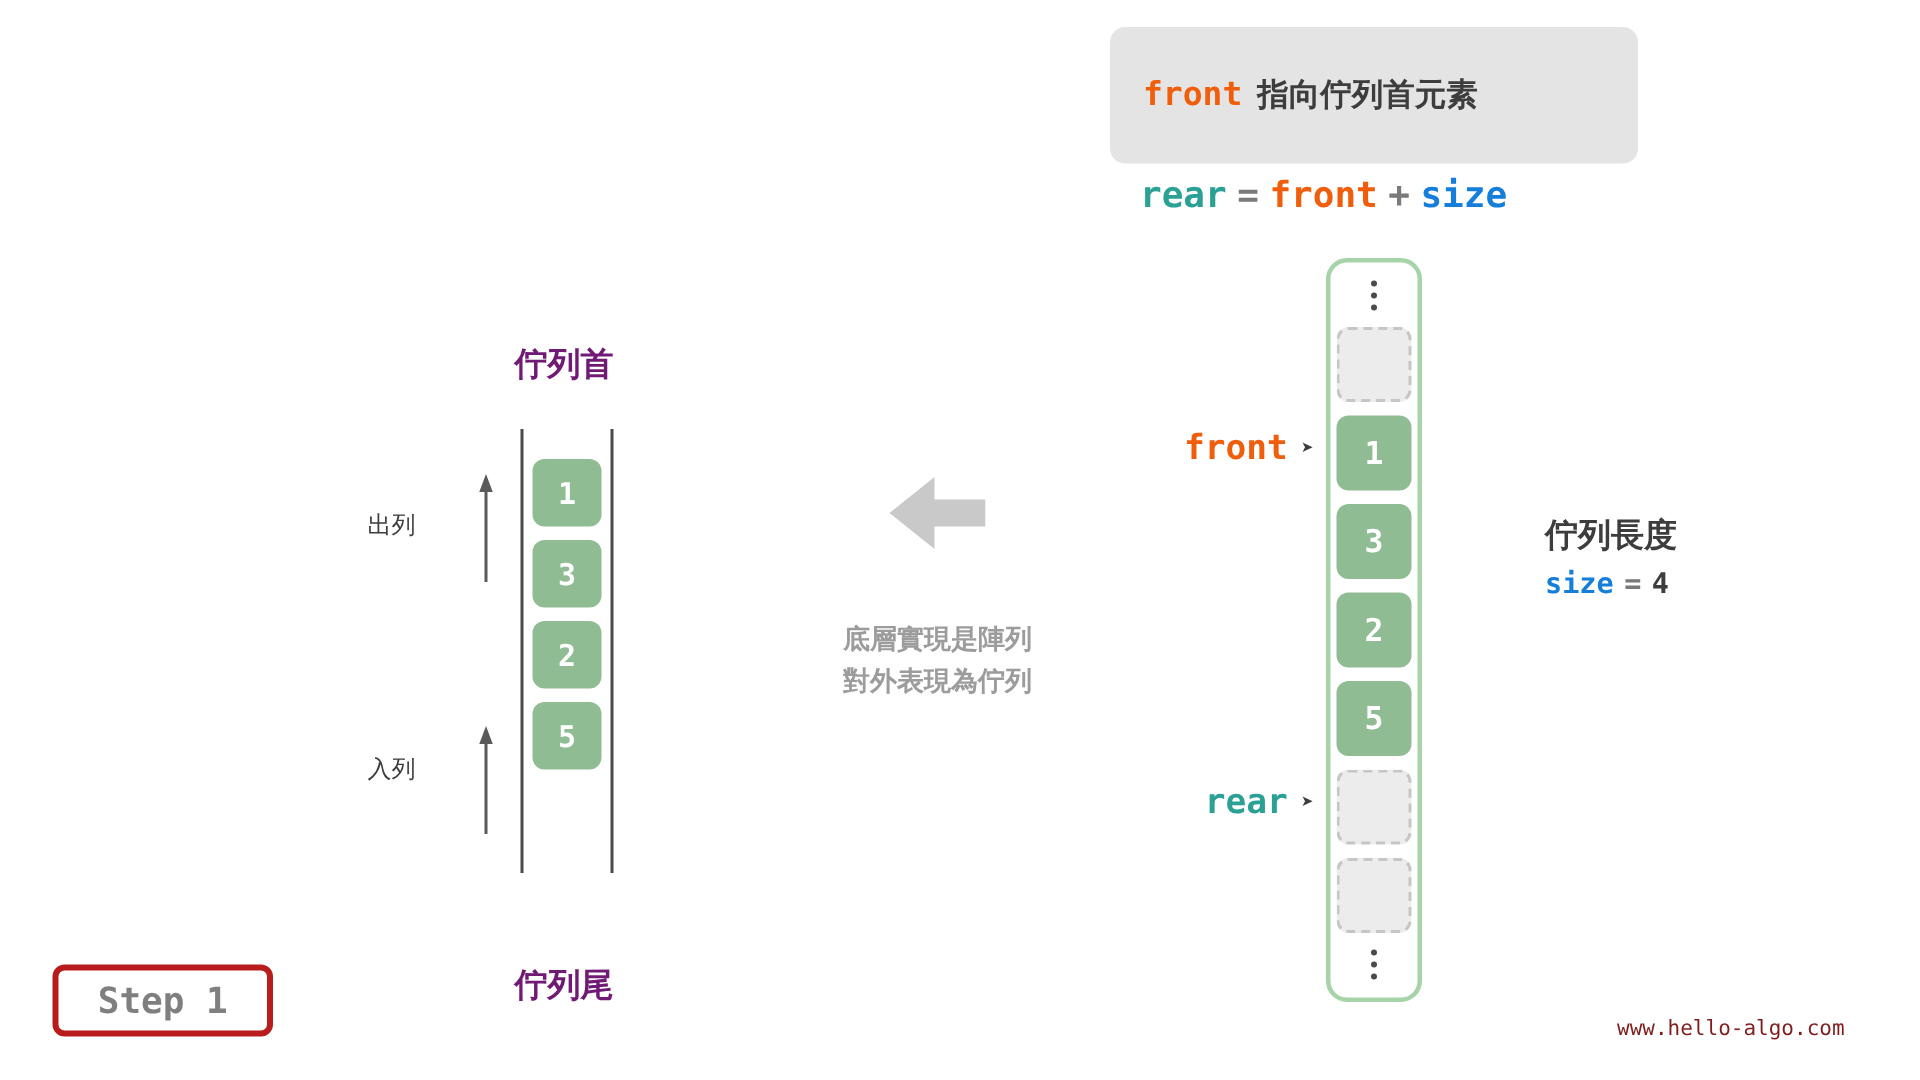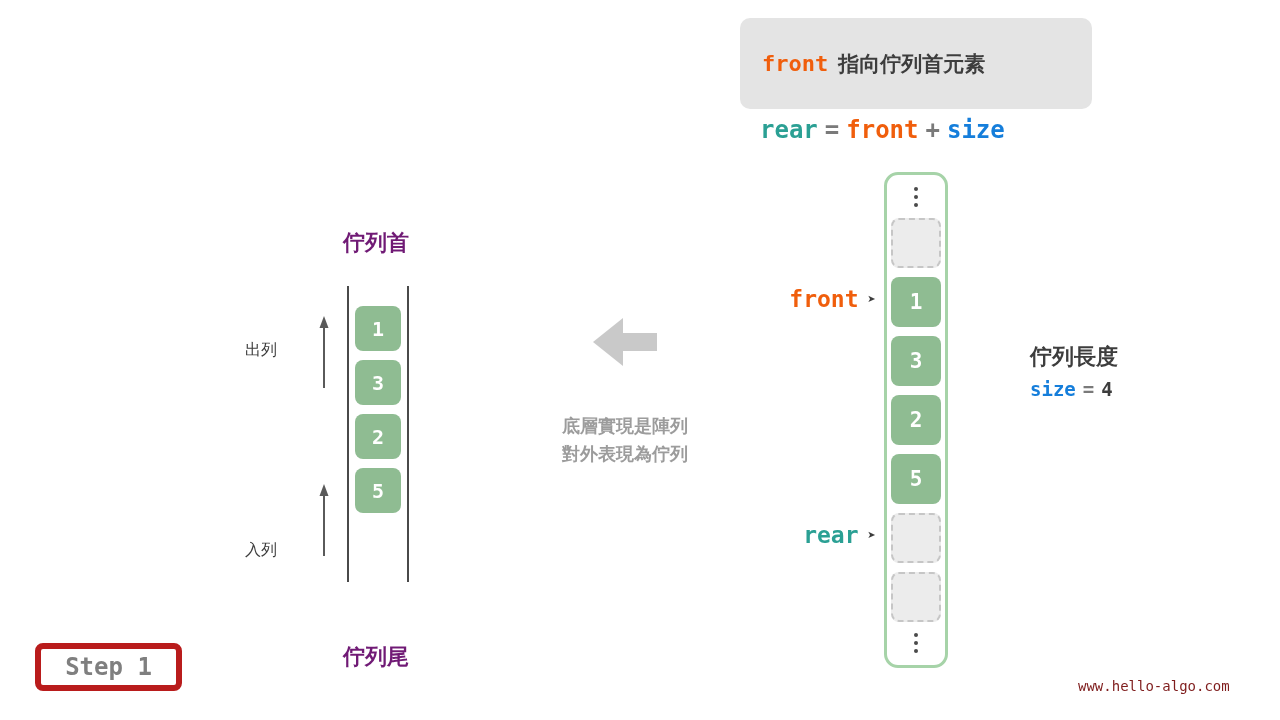--- a/index.html
+++ b/index.html
@@ -58,35 +58,35 @@
   .qcell { width:46px; height:45px; background:var(--green); border-radius:8px;
            display:flex; align-items:center; justify-content:center;
            font-family:"DejaVu Sans Mono","Liberation Mono",monospace; font-weight:bold;
            font-size:20px; color:#fff; }
   .queue-label { position:absolute; width:120px; text-align:center; font-size:22px;
                  font-weight:700; color:#701a75; }
   #queue-head-label { left:316px; top:228px; }
   #queue-tail-label { left:316px; top:642px; }
   .side-label { position:absolute; width:60px; font-size:16px; font-weight:400; color:#3D3D3D; }
   #dequeue-label { left:245px; top:340px; }
-  #enqueue-label { left:245px; top:540px; }
+  #enqueue-label { left:245px; top:503px; }
   .up-arrow { position:absolute; }
   #dequeue-arrow { left:318px; top:316px; }
   #enqueue-arrow { left:318px; top:484px; }
 
   
   .big-arrow { position:absolute; left:593px; top:318px; }
   .mid-text { position:absolute; left:495px; width:260px; text-align:center;
               font-size:18px; font-weight:700; color:#9C9C9C; white-space:nowrap; }
   #mid-line1 { top:414px; }
   #mid-line2 { top:442px; }
 
   
   .step-badge { position:absolute; left:35px; top:643px; width:147px; height:48px;
-                border:6px solid #b91c1c; border-radius:8px; background:#fff;
+                border:4px solid #b91c1c; border-radius:8px; background:#fff;
                 display:flex; align-items:center; justify-content:center;
                 font-family:"DejaVu Sans Mono","Liberation Mono",monospace; font-weight:bold;
                 font-size:24px; color:#7F7F7F; }
 
   
   .watermark { position:absolute; left:1078px; top:678px;
                font-family:"DejaVu Sans Mono","Liberation Mono",monospace;
                font-size:14px; color:#7f1d1d; }
 </style>
 </head>

